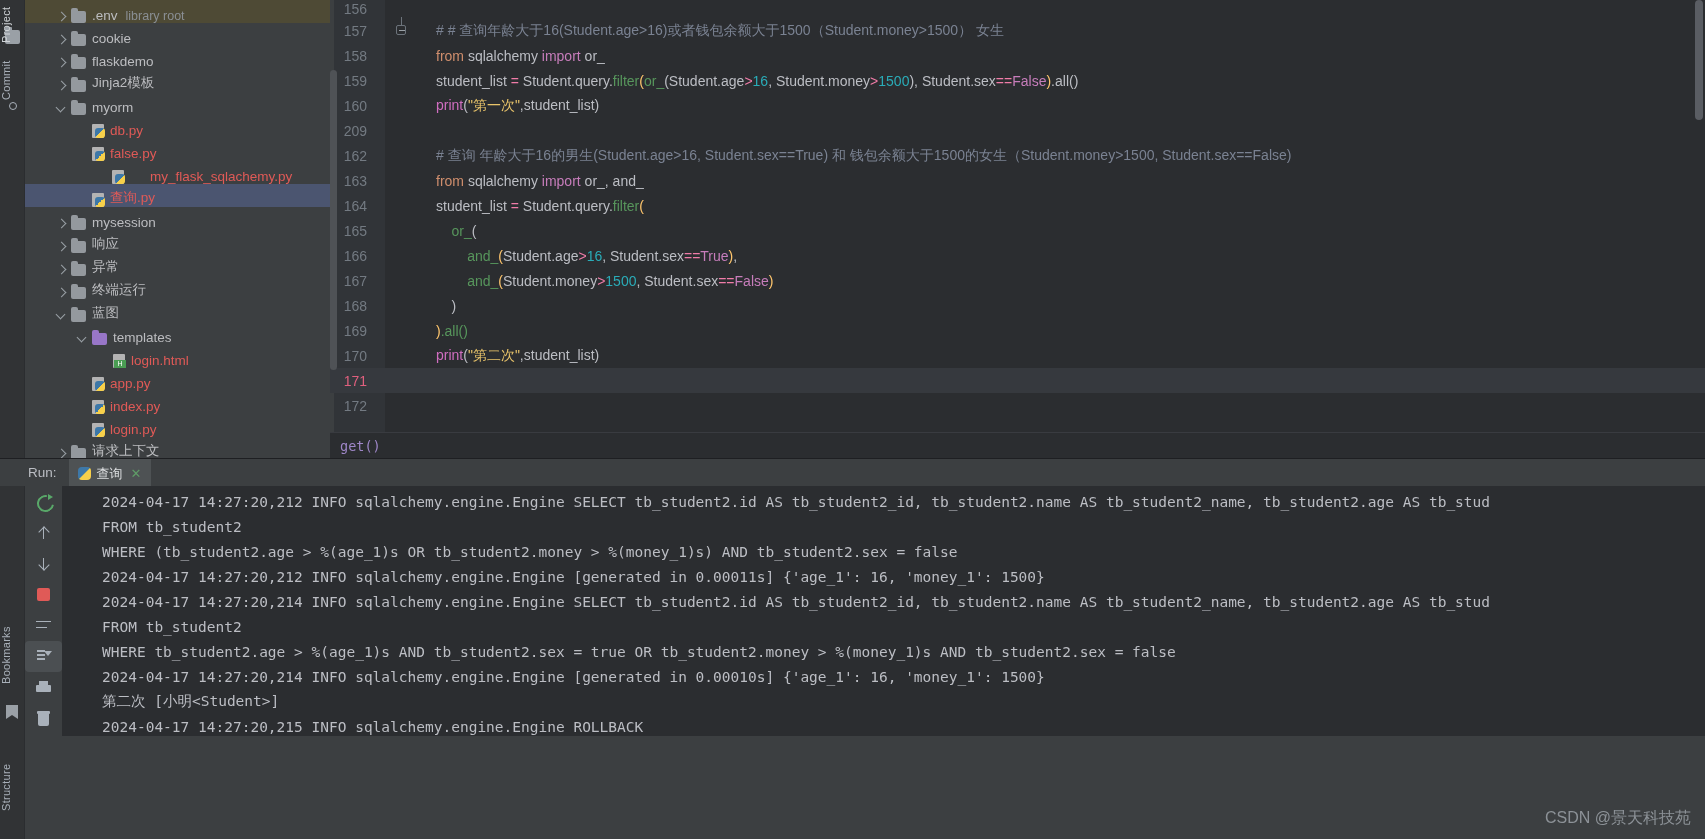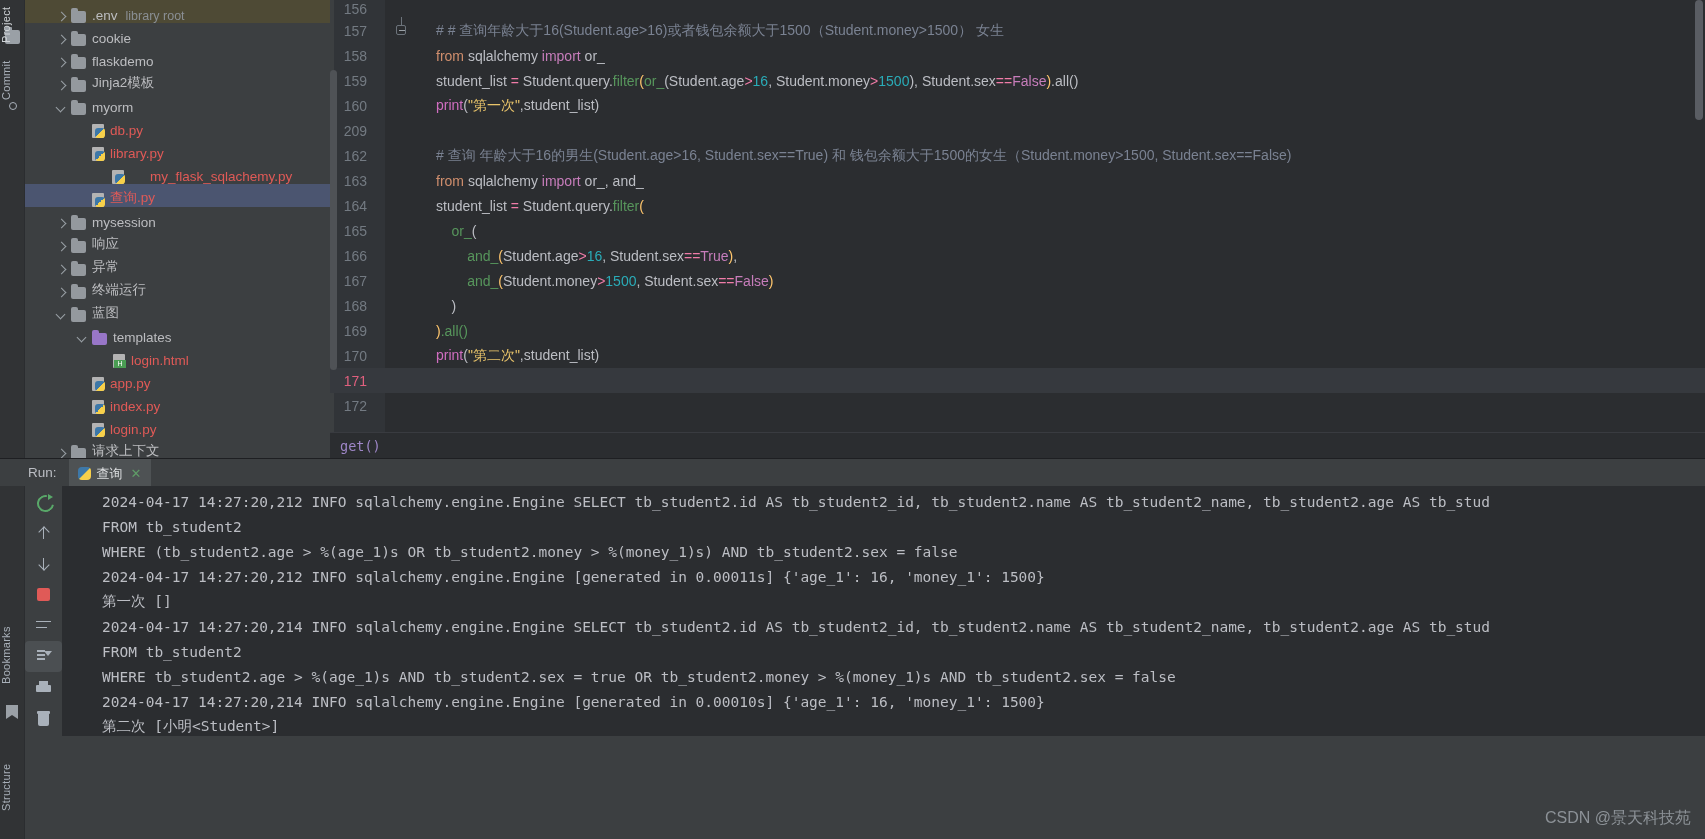--- a/index.html
+++ b/index.html
@@ -418,21 +418,21 @@
         <span class="label-folder">myorm</span>
       </div>
       <div class="tree-row" style="padding-left: 52px;">
         <span class="chev none"></span>
         <span class="ico py"></span>
         <span class="label-py">db.py</span>
       </div>
       <div class="tree-row" style="padding-left: 52px;">
         <span class="chev none"></span>
         <span class="ico py"></span>
-        <span class="label-py">library.py</span>
+        <span class="label-py">false.py</span>
       </div>
       <div class="tree-row" style="padding-left: 52px; gap: 20px;">
         <span class="chev none"></span>
         <span class="ico py"></span>
         <span class="label-py">my_flask_sqlachemy.py</span>
       </div>
       <div class="tree-row selected" style="padding-left: 52px;">
         <span class="chev none"></span>
         <span class="ico py"></span>
         <span class="label-py">查询.py</span>
@@ -563,21 +563,20 @@
       <div class="rt-btn">
         <span class="ico-trash"></span>
       </div>
     </div>
 
   <div class="console" id="console">
       <div class="cline">2024-04-17 14:27:20,212 INFO sqlalchemy.engine.Engine SELECT tb_student2.id AS tb_student2_id, tb_student2.name AS tb_student2_name, tb_student2.age AS tb_stud</div>
       <div class="cline">FROM tb_student2</div>
       <div class="cline">WHERE (tb_student2.age &gt; %(age_1)s OR tb_student2.money &gt; %(money_1)s) AND tb_student2.sex = false</div>
       <div class="cline">2024-04-17 14:27:20,212 INFO sqlalchemy.engine.Engine [generated in 0.00011s] {'age_1': 16, 'money_1': 1500}</div>
-      <div class="cline">第一次 []</div>
       <div class="cline">2024-04-17 14:27:20,214 INFO sqlalchemy.engine.Engine SELECT tb_student2.id AS tb_student2_id, tb_student2.name AS tb_student2_name, tb_student2.age AS tb_stud</div>
       <div class="cline">FROM tb_student2</div>
       <div class="cline">WHERE tb_student2.age &gt; %(age_1)s AND tb_student2.sex = true OR tb_student2.money &gt; %(money_1)s AND tb_student2.sex = false</div>
       <div class="cline">2024-04-17 14:27:20,214 INFO sqlalchemy.engine.Engine [generated in 0.00010s] {'age_1': 16, 'money_1': 1500}</div>
       <div class="cline">第二次 [小明&lt;Student&gt;]</div>
       <div class="cline">2024-04-17 14:27:20,215 INFO sqlalchemy.engine.Engine ROLLBACK</div>
     </div>
 
   <div class="watermark">CSDN @景天科技苑</div>
 </div>

